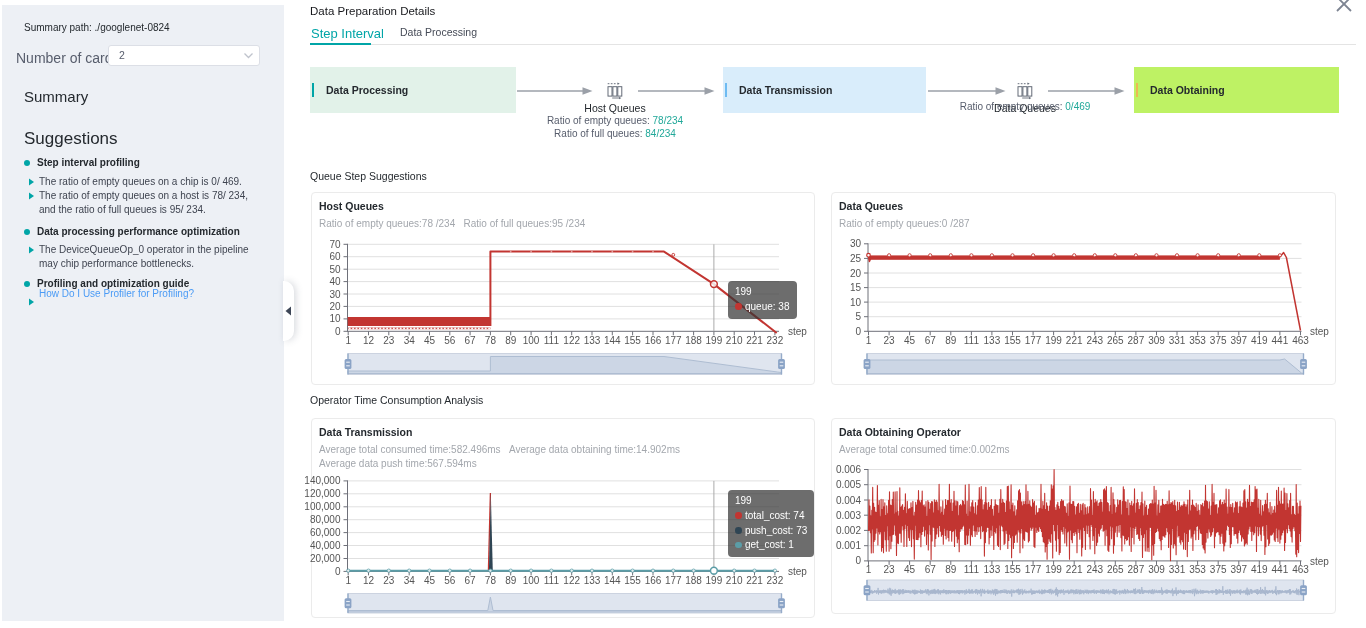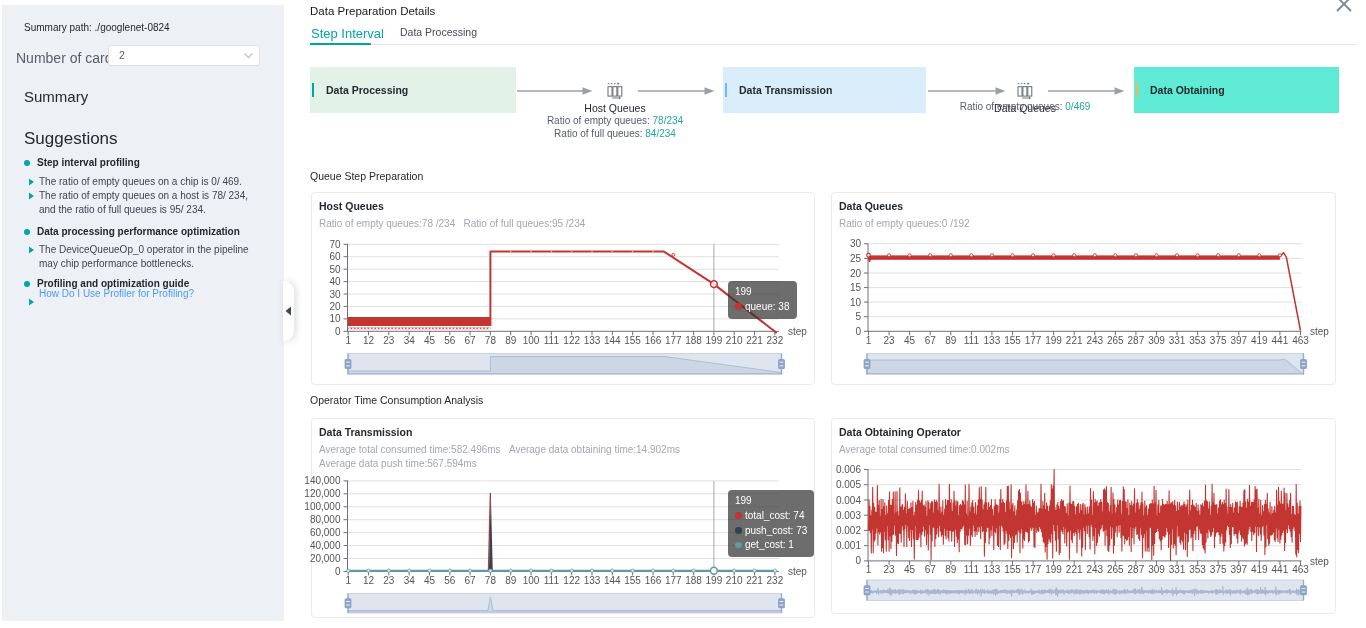--- a/index.html
+++ b/index.html
@@ -59,38 +59,38 @@
 <div class="abs" style="left:310px;top:44px;width:1046px;height:1px;background:#e4e4e4"></div>
 <div class="abs b" style="left:311px;top:26px;font-size:13px;color:#00a5a7">Step Interval</div>
 <div class="abs" style="left:310px;top:43px;width:61px;height:2px;background:#00a5a7"></div>
 <div class="abs" style="left:400px;top:26px;font-size:10.5px;color:#464b57">Data Processing</div>
 <svg class="abs" style="left:1336px;top:-4px" width="16" height="16">
     <path d="M1 1 L15 15 M15 1 L1 15" stroke="#7d8492" stroke-width="1.8"></path>
   </svg>
 
 <div class="pbox" style="left:310px;width:206px;background:#e2f2e9"><span class="pbar" style="background:#00a5a7"></span>Data Processing</div>
 <div class="pbox" style="left:723px;width:203px;background:#d9edfb"><span class="pbar" style="background:#6ebbf2"></span>Data Transmission</div>
-<div class="pbox" style="left:1134px;width:205px;background:#5eead4"><span class="pbar" style="background:#edb954"></span>Data Obtaining</div>
+<div class="pbox" style="left:1134px;width:205px;background:#bef264"><span class="pbar" style="background:#edb954"></span>Data Obtaining</div>
 <div class="abs b" style="left:557px;top:102px;width:116px;text-align:center;font-size:10.5px;color:#24292e">Host Queues</div>
 <div class="plbl" style="left:505px;top:115px;width:220px">Ratio of empty queues: <span style="color:#21a899">78/234</span></div>
 <div class="plbl" style="left:505px;top:128px;width:220px">Ratio of full queues: <span style="color:#21a899">84/234</span></div>
 <div class="abs b" style="left:967px;top:102px;width:116px;text-align:center;font-size:10.5px;color:#24292e">Data Queues</div>
 <div class="plbl" style="left:915px;top:101px;width:220px">Ratio of empty queues: <span style="color:#21a899">0/469</span></div>
 
-<div class="abs b" style="left:310px;top:170px;font-size:10.5px;color:#24292e">Queue Step Preparation</div>
+<div class="abs b" style="left:310px;top:170px;font-size:10.5px;color:#24292e">Queue Step Suggestions</div>
 <div class="abs b" style="left:310px;top:394px;font-size:10.5px;color:#24292e">Operator Time Consumption Analysis</div>
 
 <div class="card" style="left:311px;top:192px;width:504px;height:193px"></div>
 <div class="card" style="left:831px;top:192px;width:505px;height:193px"></div>
 <div class="card" style="left:311px;top:418px;width:504px;height:200px"></div>
 <div class="card" style="left:831px;top:418px;width:505px;height:196px"></div>
 <div class="ct" style="left:319px;top:200px">Host Queues</div>
 <div class="cs" style="left:319px;top:218px">Ratio of empty queues:78 /234&nbsp;&nbsp;&nbsp;Ratio of full queues:95 /234</div>
 <div class="ct" style="left:839px;top:200px">Data Queues</div>
-<div class="cs" style="left:839px;top:218px">Ratio of empty queues:0 /192</div>
+<div class="cs" style="left:839px;top:218px">Ratio of empty queues:0 /287</div>
 <div class="ct" style="left:319px;top:426px">Data Transmission</div>
 <div class="cs" style="left:319px;top:444px">Average total consumed time:582.496ms&nbsp;&nbsp;&nbsp;Average data obtaining time:14.902ms</div>
 <div class="cs" style="left:319px;top:457.5px">Average data push time:567.594ms</div>
 <div class="ct" style="left:839px;top:426px">Data Obtaining Operator</div>
 <div class="cs" style="left:839px;top:444px">Average total consumed time:0.002ms</div>
 
 <svg class="abs" style="left:0;top:0;z-index:3" width="1366" height="628" viewBox="0 0 1366 628">
 <line x1="347.5" y1="244.3" x2="779" y2="244.3" stroke="#e0e0e0" stroke-width="1"></line>
 <line x1="343.5" y1="244.3" x2="347.5" y2="244.3" stroke="#6e7079" stroke-width="1"></line>
 <text x="340.5" y="247.8" text-anchor="end" font-size="10" fill="#555">70</text>

